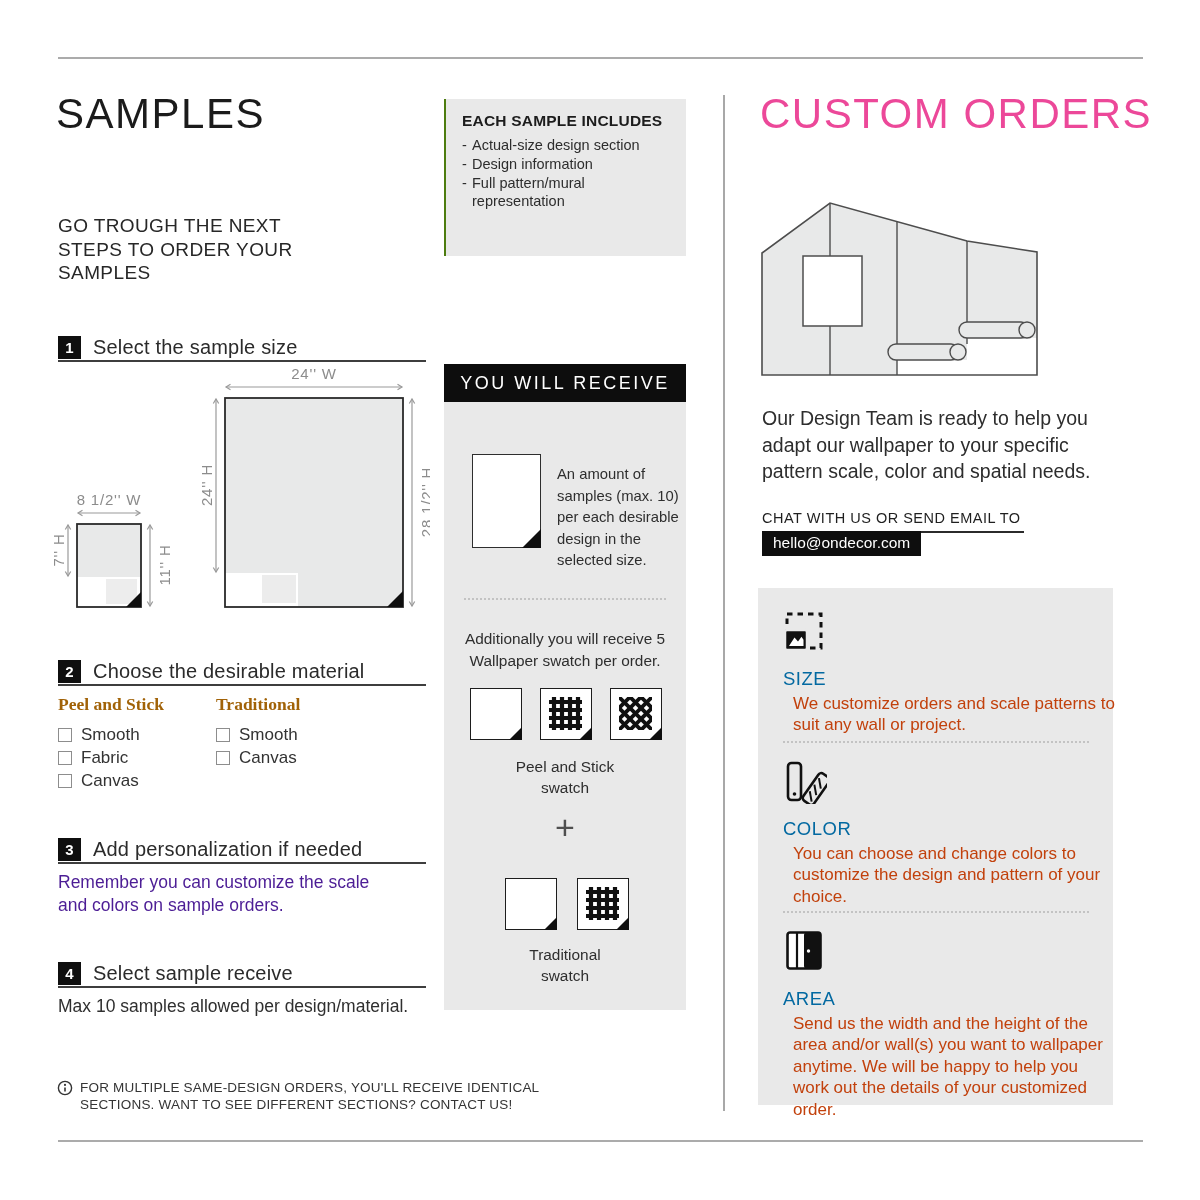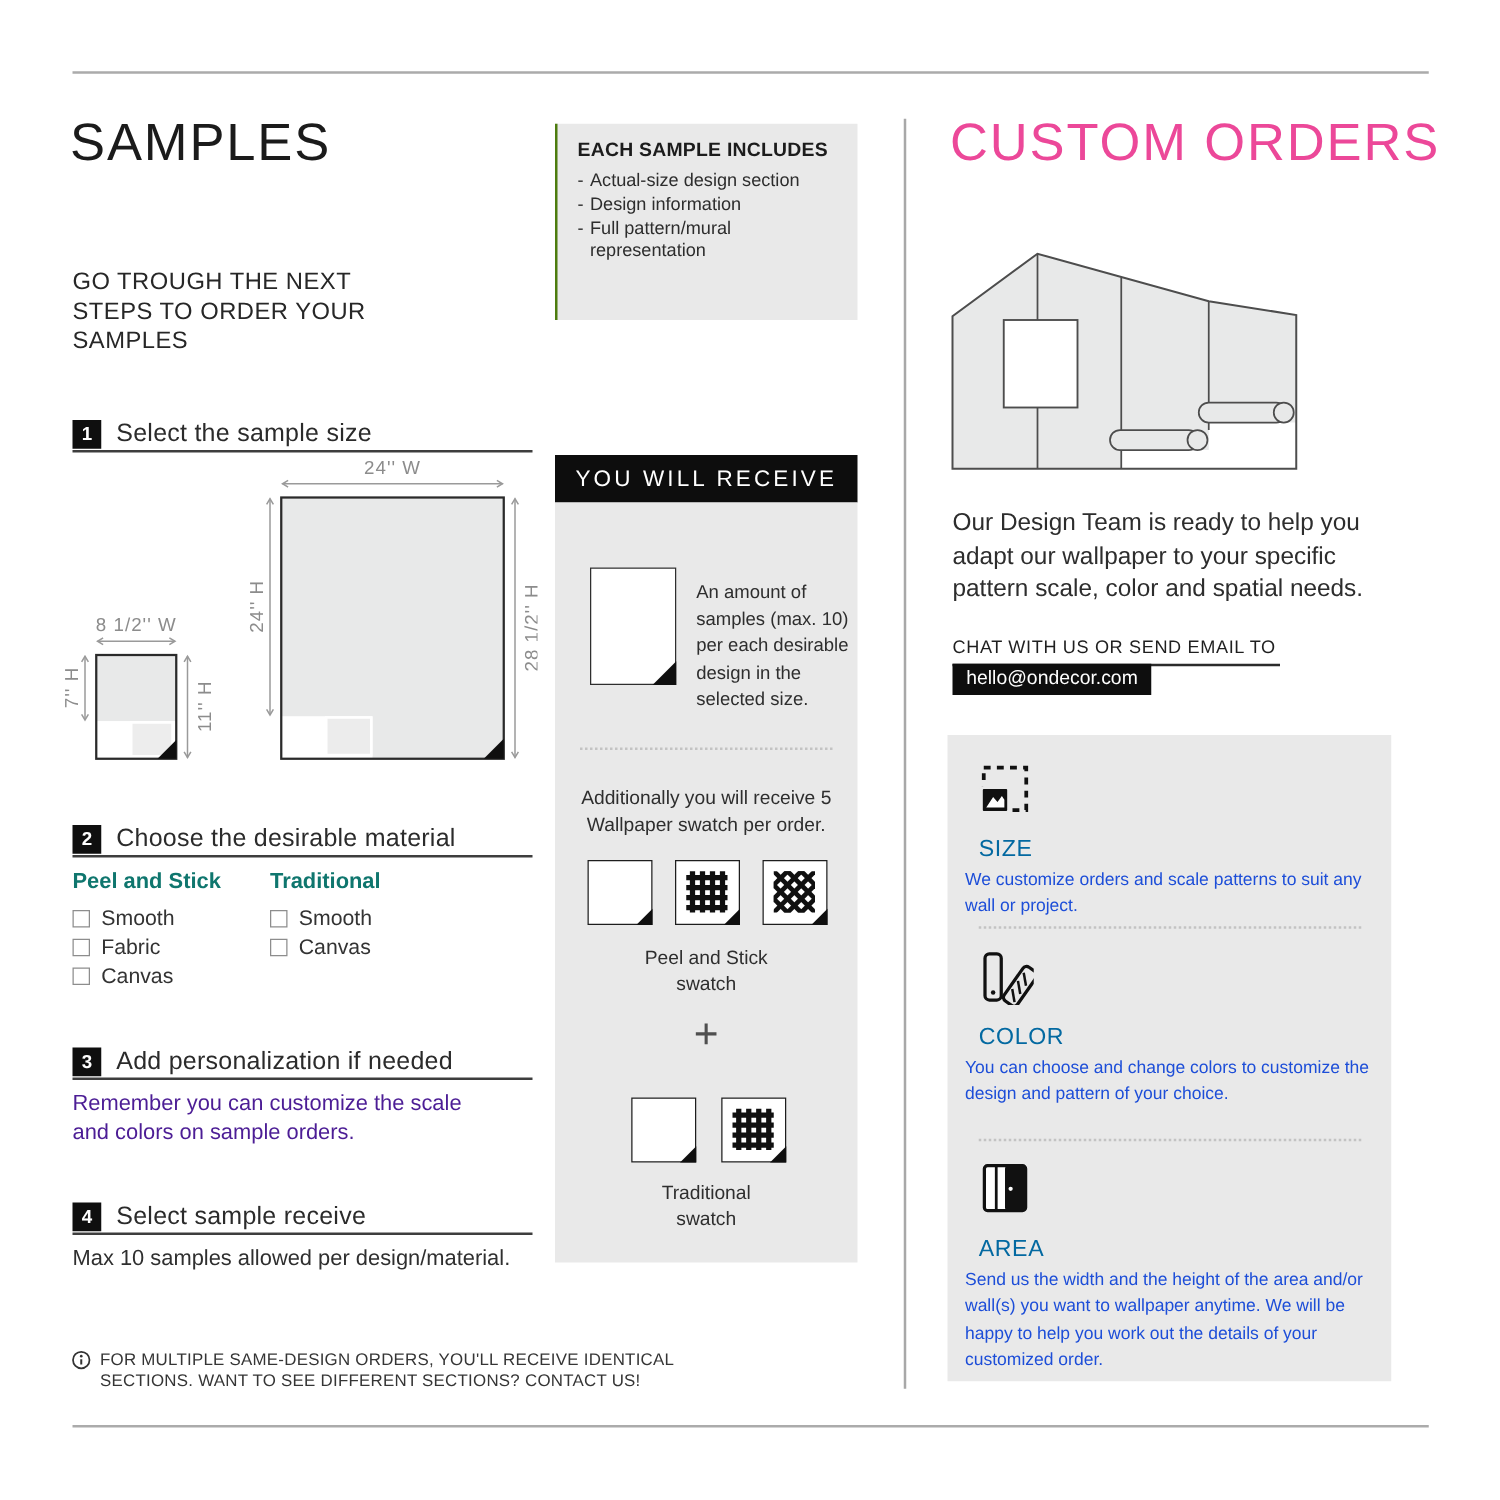--- a/index.html
+++ b/index.html
@@ -20,21 +20,21 @@
   #step1{top:336px;} #step2{top:660px;} #step3{top:838px;} #step4{top:962px;}
   .step-num{width:23px;height:23px;background:#0f0f0f;color:#fff;font-size:15px;font-weight:700;display:flex;align-items:center;justify-content:center;flex:none;}
   .step-label{font-size:20px;line-height:23px;color:#2b2b2b;letter-spacing:0.2px;white-space:nowrap;}
 
   #diagram{left:45px;top:368px;}
   .dim-line{stroke:#9a9a9a;stroke-width:1.2;fill:none;}
   .dim-text{font-size:15px;letter-spacing:0.8px;fill:#8c8c8c;}
 
   #mat-peel{left:58px;top:694px;width:150px;}
   #mat-trad{left:216px;top:694px;width:150px;}
-  .mat-title{font-size:17.5px;font-weight:700;color:#0f766e;margin-bottom:8px;}
+  .mat-title{font-size:17.5px;font-weight:700;color:#a16207;margin-bottom:8px;font-family:Liberation Serif, serif;}
   .mat-opt{display:flex;align-items:center;gap:9px;height:23px;font-size:17px;color:#333;}
   .cbox{width:12px;height:12px;border:1.5px solid #8d8d8d;background:#fff;flex:none;}
 
   #step3-note{left:58px;top:871px;width:345px;font-size:17.5px;line-height:22.5px;color:#4c1d95;}
   #step4-note{left:58px;top:996px;width:380px;font-size:17.5px;color:#2f2f2f;white-space:nowrap;}
 
   #footnote{left:57px;top:1079px;display:flex;gap:7px;width:490px;}
   #footnote-text{width:470px;font-size:13.5px;line-height:17px;letter-spacing:0.2px;color:#353535;}
 
   
@@ -65,21 +65,21 @@
   #custom-title{left:760px;top:90px;font-size:42px;letter-spacing:1.5px;color:#ec4899;white-space:nowrap;}
   #house{left:755px;top:195px;}
   #custom-body{left:762px;top:405px;width:372px;font-size:19.5px;line-height:26.5px;color:#2d2d2d;}
   #chat-label{left:762px;top:510px;font-size:14.5px;letter-spacing:0.5px;color:#1f1f1f;border-bottom:2px solid #2b2b2b;padding:0 3px 5px 0;white-space:nowrap;}
   #email-badge{left:762px;top:531px;background:#0e0e0e;color:#fff;font-size:15.5px;padding:3px 11px 4px;white-space:nowrap;}
   #custom-panel{left:758px;top:588px;width:355px;height:517px;background:#e9e9e9;}
   .cp-icon{position:absolute;left:25px;}
   #cp-icon-1{top:22px;} #cp-icon-2{top:172px;} #cp-icon-3{top:341px;}
   .cp-h{position:absolute;left:25px;font-size:18.5px;letter-spacing:0.5px;color:#0369a1;}
   #cp-h1{top:80px;} #cp-h2{top:230px;} #cp-h3{top:400px;}
-  .cp-b{position:absolute;left:14px;width:324px;font-size:14px;line-height:21.4px;color:#1d4ed8;}
+  .cp-b{position:absolute;left:35px;width:324px;font-size:17px;line-height:21.4px;color:#c2410c;}
   #cp-b1{top:105px;} #cp-b2{top:255px;} #cp-b3{top:425px;}
   #cp-dot1{left:25px;top:153px;width:306px;}
   #cp-dot2{left:25px;top:323px;width:306px;}
 </style>
 </head>
 <body>
 
 <div class="page">
 
   <div class="abs" id="rule-top"></div>

